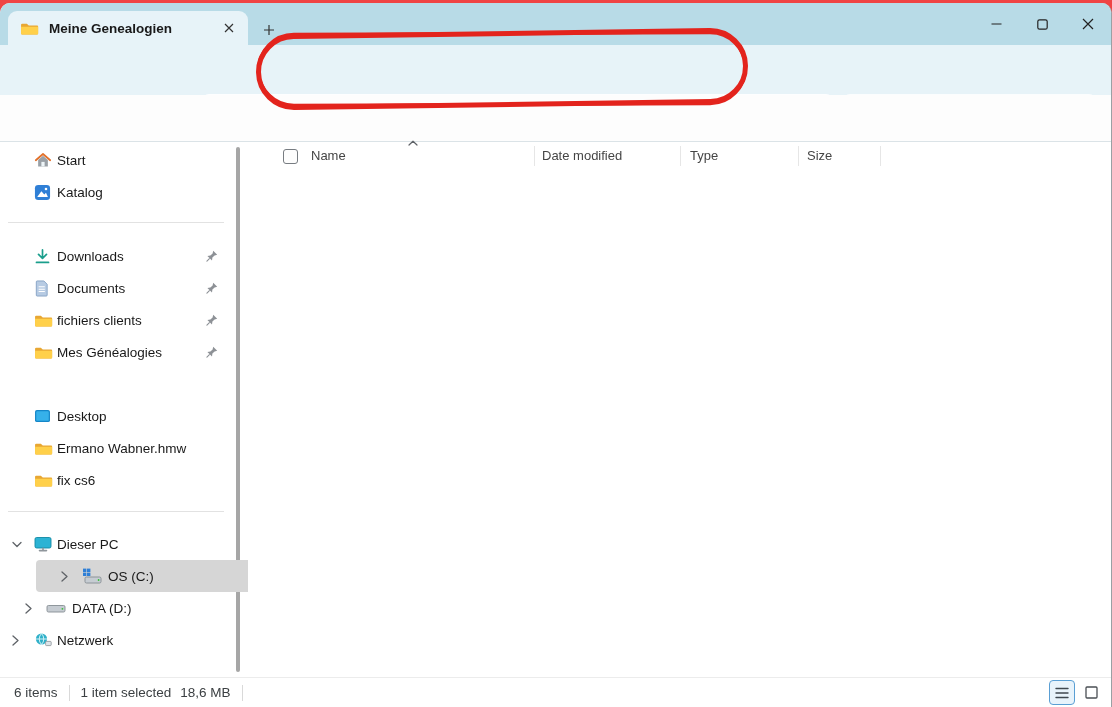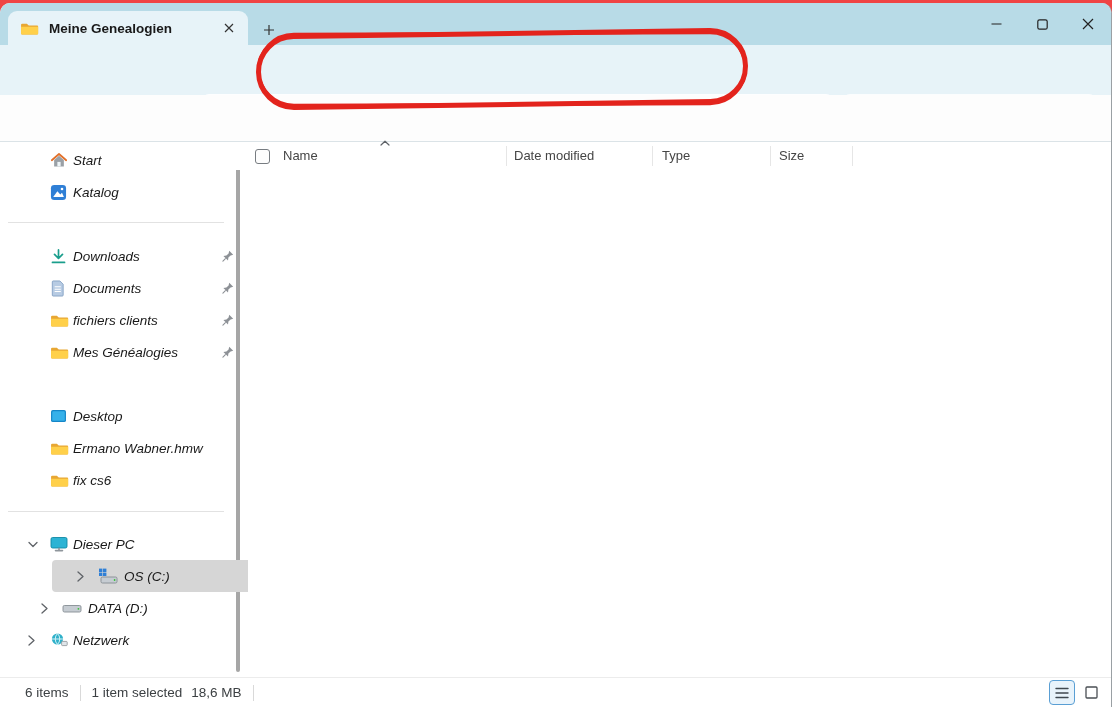--- a/index.html
+++ b/index.html
@@ -35,31 +35,31 @@
 
   
   .toolbar{position:absolute;left:0;right:0;top:92px;height:46px;background:#fdfdfd;border-bottom:1px solid #dbe3e7;box-sizing:content-box;}
   .tbtn{position:absolute;top:98px;height:34px;border-radius:5px;display:flex;align-items:center;justify-content:center;cursor:pointer;}
   .tbtn-ic{width:40px;}
   .tb-label{font-size:14px;color:#1b1b1b;margin:0 7px;white-space:nowrap;}
   .tb-sep{position:absolute;top:103px;width:1px;height:24px;background:#d5d9dc;}
 
   
   .sidebar{position:absolute;left:0;top:139px;width:248px;bottom:29px;background:#fff;}
-  .side-item{position:absolute;left:16px;width:232px;height:32px;display:flex;align-items:center;cursor:pointer;border-radius:4px;font-style:italic;}
+  .side-item{position:absolute;left:0;width:232px;height:32px;display:flex;align-items:center;cursor:pointer;border-radius:4px;}
   .side-item .s-icon{position:absolute;left:34px;display:flex;}
   .side-item .s-label{position:absolute;left:57px;font-size:13.5px;color:#191919;white-space:nowrap;}
   .s-chev{position:absolute;display:flex;}
   .pin{position:absolute;right:14px;display:flex;}
   .side-sep{position:absolute;left:8px;width:216px;height:1px;background:#e2e2e2;}
   .side-selected{background:#d6d6d6;}
   .side-scroll{position:absolute;left:236px;top:5px;width:4px;height:525px;background:#a6a6a6;border-radius:2px;}
 
   
-  .colhead{position:absolute;left:232px;right:0;top:139px;height:28px;background:#fff;}
+  .colhead{position:absolute;left:260px;right:0;top:139px;height:28px;background:#fff;}
   .col-check{position:absolute;left:23px;top:7px;width:13px;height:13px;border:1.4px solid #777c81;border-radius:3px;background:#fdfdfd;cursor:pointer;}
   .col-label{position:absolute;top:6px;font-size:13px;color:#454545;cursor:pointer;white-space:nowrap;}
   .col-sep{position:absolute;top:4px;width:1px;height:20px;background:#e6e6e6;}
   .sort-caret{position:absolute;left:148px;top:-2px;}
 
   
   .statusbar{position:absolute;left:0;right:0;bottom:0;height:29px;background:#fff;border-top:1px solid #ececec;
     display:flex;align-items:center;font-size:13.5px;color:#3c4043;}
   .sb-sep{width:1px;height:16px;background:#d9d9d9;margin:0 11px;}
   .sb-viewbtn{position:absolute;top:2px;width:26px;height:25px;border-radius:4px;display:flex;align-items:center;justify-content:center;cursor:pointer;box-sizing:border-box;}
@@ -512,21 +512,21 @@
       <span class="col-sep" style="left:420px"></span>
       <span class="col-label" style="left:430px">Type</span>
       <span class="col-sep" style="left:538px"></span>
       <span class="col-label" style="left:547px">Size</span>
       <span class="col-sep" style="left:620px"></span>
     </div>
 
     <div style="position:absolute;left:248px;top:167px;right:1px;bottom:29px;background:#fff;"></div>
 
     <div class="statusbar">
-      <span style="margin-left:25px">6 items</span>
+      <span style="margin-left:14px">6 items</span>
       <span class="sb-sep"></span>
       <span>1 item selected</span>
       <span style="margin-left:9px">18,6 MB</span>
       <span class="sb-sep"></span>
       <div class="sb-viewbtn sb-active" style="right:36px">
         <svg width="14" height="12" viewBox="0 0 14 12">
             <path d="M1 1.5 H13 M1 6 H13 M1 10.5 H13" stroke="#3f4850" stroke-width="1.4" stroke-linecap="round"></path>
           </svg>
       </div>
       <div class="sb-viewbtn" style="right:7px">

